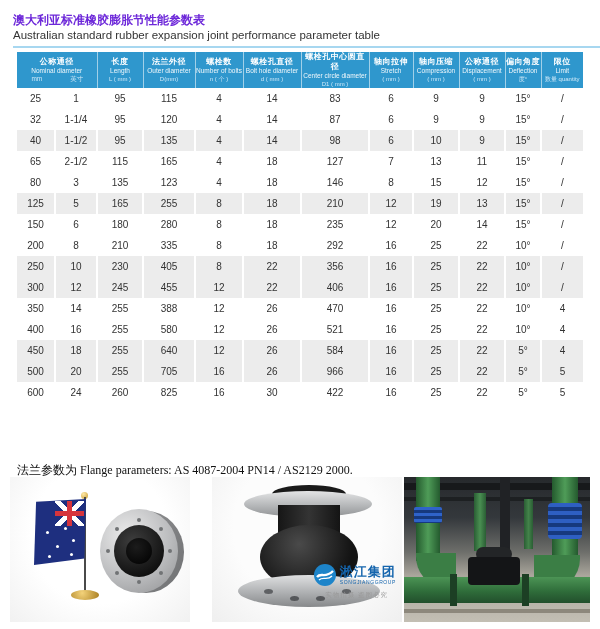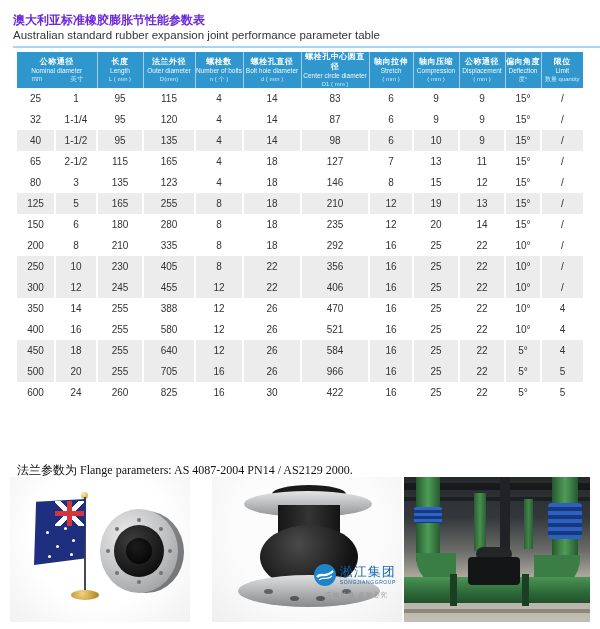--- a/index.html
+++ b/index.html
@@ -74,21 +74,21 @@
   .js-sphere{position:absolute;left:48px;top:48px;width:98px;height:64px;border-radius:50%;
         background:radial-gradient(circle at 40% 30%,#4a4a4a,#131313 72%);}
   .js-bottom-flange{position:absolute;left:26px;top:98px;width:142px;height:32px;border-radius:50%;
         background:linear-gradient(180deg,#dfe0e1,#aeb0b2 55%,#87898b);}
   .js-bottom-rim{position:absolute;left:26px;top:108px;width:142px;height:28px;border-radius:50%;
         background:linear-gradient(180deg,#b9bbbd,#8b8d8f);z-index:-1;}
   .js-holes{position:absolute;left:52px;top:112px;width:9px;height:5px;border-radius:50%;background:#5f6164;
         box-shadow:78px 0 0 #5f6164,26px 7px 0 #55575a,52px 7px 0 #55575a;}
   .wm{position:absolute;right:6px;top:86px;display:flex;align-items:center;}
   .wm-logo{width:24px;height:24px;margin-right:3px;}
-  .wm-text .wm-zh{font-size:13px;font-weight:normal;color:#1565ad;letter-spacing:1px;line-height:14px;}
+  .wm-text .wm-zh{font-size:13px;font-weight:bold;color:#1565ad;letter-spacing:1px;line-height:14px;}
   .wm-text .wm-en{font-size:5px;color:#1565ad;letter-spacing:.6px;line-height:6px;}
   .wm-caption{position:absolute;right:14px;top:114px;font-size:6.5px;color:#9a9a9a;letter-spacing:1px;}
 
   
   .beam1{position:absolute;left:0;top:6px;width:100%;height:7px;background:#17191b;}
   .beam2{position:absolute;left:0;top:20px;width:100%;height:4px;background:#1d2022;}
   .column-dark{position:absolute;left:96px;top:0;width:10px;height:92px;background:#202225;}
   .bg-pipe1{position:absolute;left:70px;top:16px;width:12px;height:58px;background:linear-gradient(90deg,#2a5e34,#4a8f52,#2a5e34);}
   .bg-pipe2{position:absolute;left:120px;top:22px;width:9px;height:50px;background:linear-gradient(90deg,#2a5e34,#43824a,#2a5e34);}
   .left-pipe{position:absolute;left:12px;top:0;width:24px;height:84px;background:linear-gradient(90deg,#245a2e,#4f9c58,#245a2e);}

